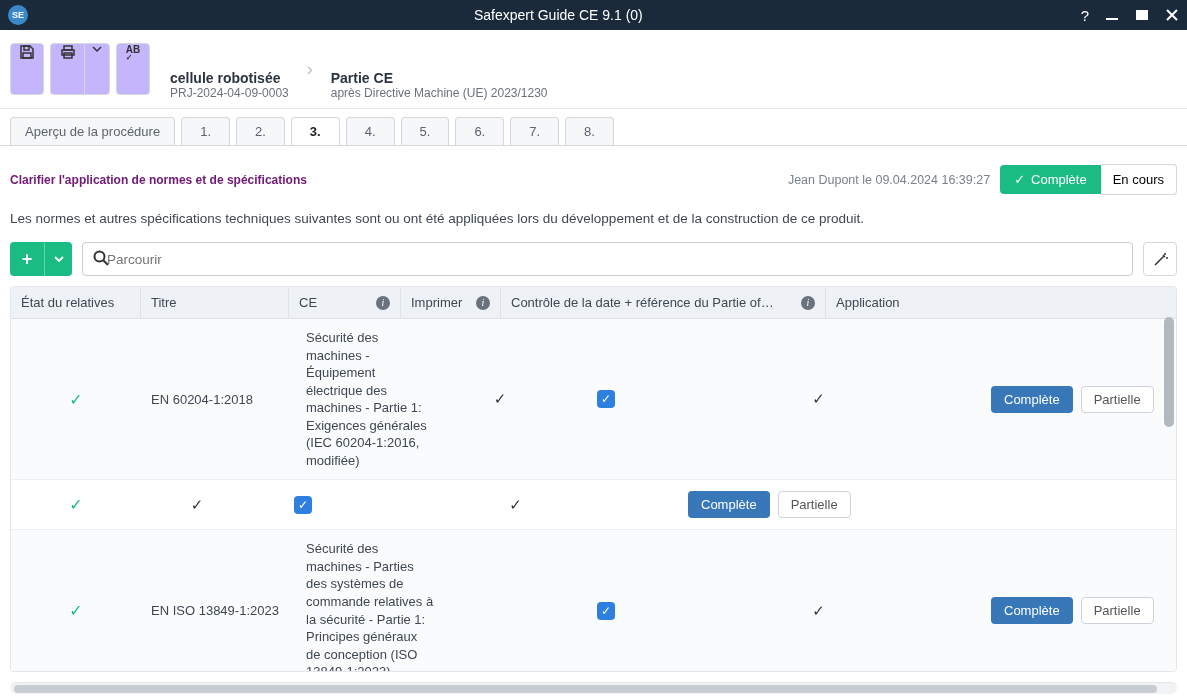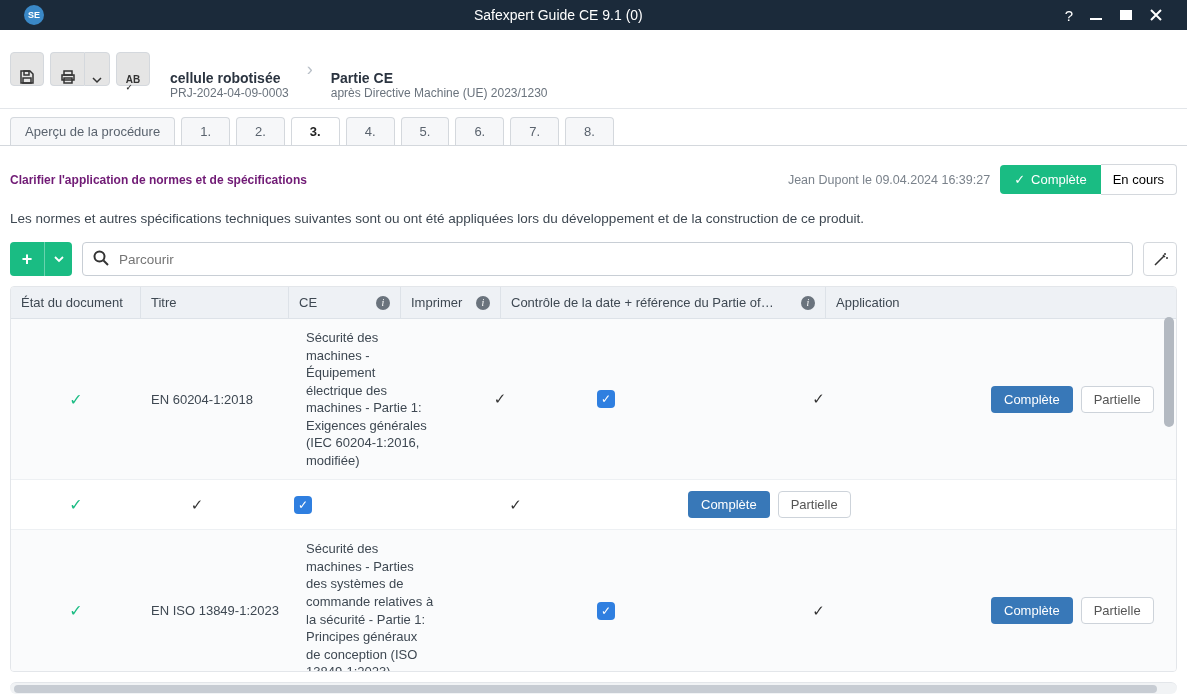--- a/index.html
+++ b/index.html
@@ -1,27 +1,27 @@
 <!DOCTYPE html>
 <html><head>
 <meta charset="utf-8">
 <style>
   * { box-sizing: border-box; margin: 0; padding: 0; }
   body { font-family: "Segoe UI", Arial, sans-serif; font-size: 13px; color: #333; background: #fff; width: 1187px; height: 700px; overflow: hidden; display: flex; flex-direction: column; }
   
   
-  .titlebar { height: 30px; background: #1b2a3a; color: #fff; display: flex; align-items: center; padding: 0 24px; }
+  .titlebar { height: 30px; background: #1b2a3a; color: #fff; display: flex; align-items: center; padding: 0 8px; }
   .app-icon { width: 20px; height: 20px; background:#3a88c7; border-radius: 50%; display:flex; align-items:center; justify-content:center; font-size:9px; font-weight:bold; color:#fff; margin-right:8px;}
   .title-text { flex: 1; text-align: center; font-size: 14px; }
   .title-controls { display: flex; gap: 16px; align-items:center; }
   .title-controls span { cursor: pointer; font-size:15px; }
   
   
   .toolbar { display: flex; align-items: center; padding: 8px 10px; border-bottom: 1px solid #e3e6ea; gap:6px;}
-  .tbtn { width: 34px; height: 34px; border: 1px solid #d4d8dd; border-radius: 4px; background: #e5e5e5; display:flex; align-items:flex-end; justify-content:center; cursor:pointer; }
+  .tbtn { width: 34px; height: 52px; border: 1px solid #d4d8dd; border-radius: 4px; background: #c4b5fd; display:flex; align-items:flex-start; justify-content:center; cursor:pointer; }
   .breadcrumb { display: flex; align-items: center; margin-left: 14px; gap: 18px;}
   .bc-item { display:flex; flex-direction:column; }
   .bc-title { font-weight: bold; font-size: 14px; color:#2b3440;margin-top:32px;}
   .bc-sub { font-size: 12px; color: #6a737d; }
   .bc-sep { color:#b8bfc7; font-size:18px; }
   
   
   .tabs { display:flex; gap:6px; padding: 8px 10px 0; }
   .tab { border:1px solid #d4d8dd; border-bottom:none; border-radius:4px 4px 0 0; padding:6px 18px; color:#5a636e; background:#f6f7f9; cursor:pointer;}
   .tab.wide { padding:6px 14px;}
@@ -36,21 +36,21 @@
   .btn-prog { background:#fff; border:1px solid #d4d8dd; border-left:none; border-radius:0 4px 4px 0; padding:7px 12px; cursor:pointer; font-size:13px;}
   
   .desc { padding: 10px 10px 16px; color:#3e4852; font-size:13.5px;}
   
   
   .search-row { display:flex; align-items:center; padding:0 10px 10px; gap:10px;}
   .add-combo { display:flex; }
   .add-btn { background:#1abc83; color:#fff; border:none; width:34px; height:34px; border-radius:4px 0 0 4px; display:flex; align-items:center; justify-content:center; cursor:pointer; font-size:18px; font-weight:bold;}
   .add-drop { background:#1abc83; color:#fff; border:none; border-left:1px solid rgba(255,255,255,.35); width:28px; height:34px; border-radius:0 4px 4px 0; display:flex; align-items:center; justify-content:center; cursor:pointer;}
   .search-wrap { flex:1; position:relative; }
-  .search-wrap input { width:100%; height:34px; border:1px solid #c8ced5; border-radius:4px; padding:0 10px 0 36px; font-size:13.5px; outline:none;}
+  .search-wrap input { width:100%; height:34px; border:1px solid #c8ced5; border-radius:4px; padding:0 10px 0 24px; font-size:13.5px; outline:none;}
   .search-wrap .sicon { position:absolute; left:10px; top:7px; color:#5a636e; font-size:16px; font-weight:bold;}
   .magic-btn { width:34px; height:34px; border:1px solid #d4d8dd; border-radius:4px; background:#fff; display:flex; align-items:center; justify-content:center; cursor:pointer;}
   
   
   .table-area { flex:1; margin:0 10px 10px; border:1px solid #e3e6ea; border-radius:4px; overflow:hidden; display:flex; flex-direction:column; position:relative;}
   .thead { display:flex; background:#eef1f5; border-bottom:1px solid #dde2e8; font-size:13px; color:#3e4852; }
   .th { padding:8px 10px; border-right:1px solid #dde2e8; display:flex; align-items:center; gap:6px;}
   .th:last-child { border-right:none;}
   .c-status{width:130px;} .c-num{width:155px;} .c-title{width:148px;} .c-ce{width:112px; justify-content:space-between;} .c-print{width:100px; justify-content:space-between;} .c-date{width:325px; justify-content:space-between;} .c-app{flex:1;}
   .info-dot { width:14px; height:14px; border-radius:50%; background:#6a737d; color:#fff; font-size:10px; display:inline-flex; align-items:center; justify-content:center; font-style:italic; font-family:Georgia,serif;}
@@ -192,21 +192,21 @@
   <div class="magic-btn">
       <svg width="17" height="17" viewBox="0 0 17 17">
         <path d="M3 14 L12 5 M11 4 L13 6" stroke="#333" stroke-width="1.5"></path>
         <path d="M13 2 L13 4 M12 3 L14 3 M15 6 L15 8 M14 7 L16 7" stroke="#333" stroke-width="1"></path>
       </svg>
     </div>
 </div>
 
 <div class="table-area">
   <div class="thead">
-    <div class="th c-status">État du document</div>
+    <div class="th c-status">État du relatives</div>
     <div class="th c-title">Titre</div>
     <div class="th c-ce">
         <span>CE</span>
         <span class="info-dot">i</span>
       </div>
     <div class="th c-print">
         <span>Imprimer</span>
         <span class="info-dot">i</span>
       </div>
     <div class="th c-date">

